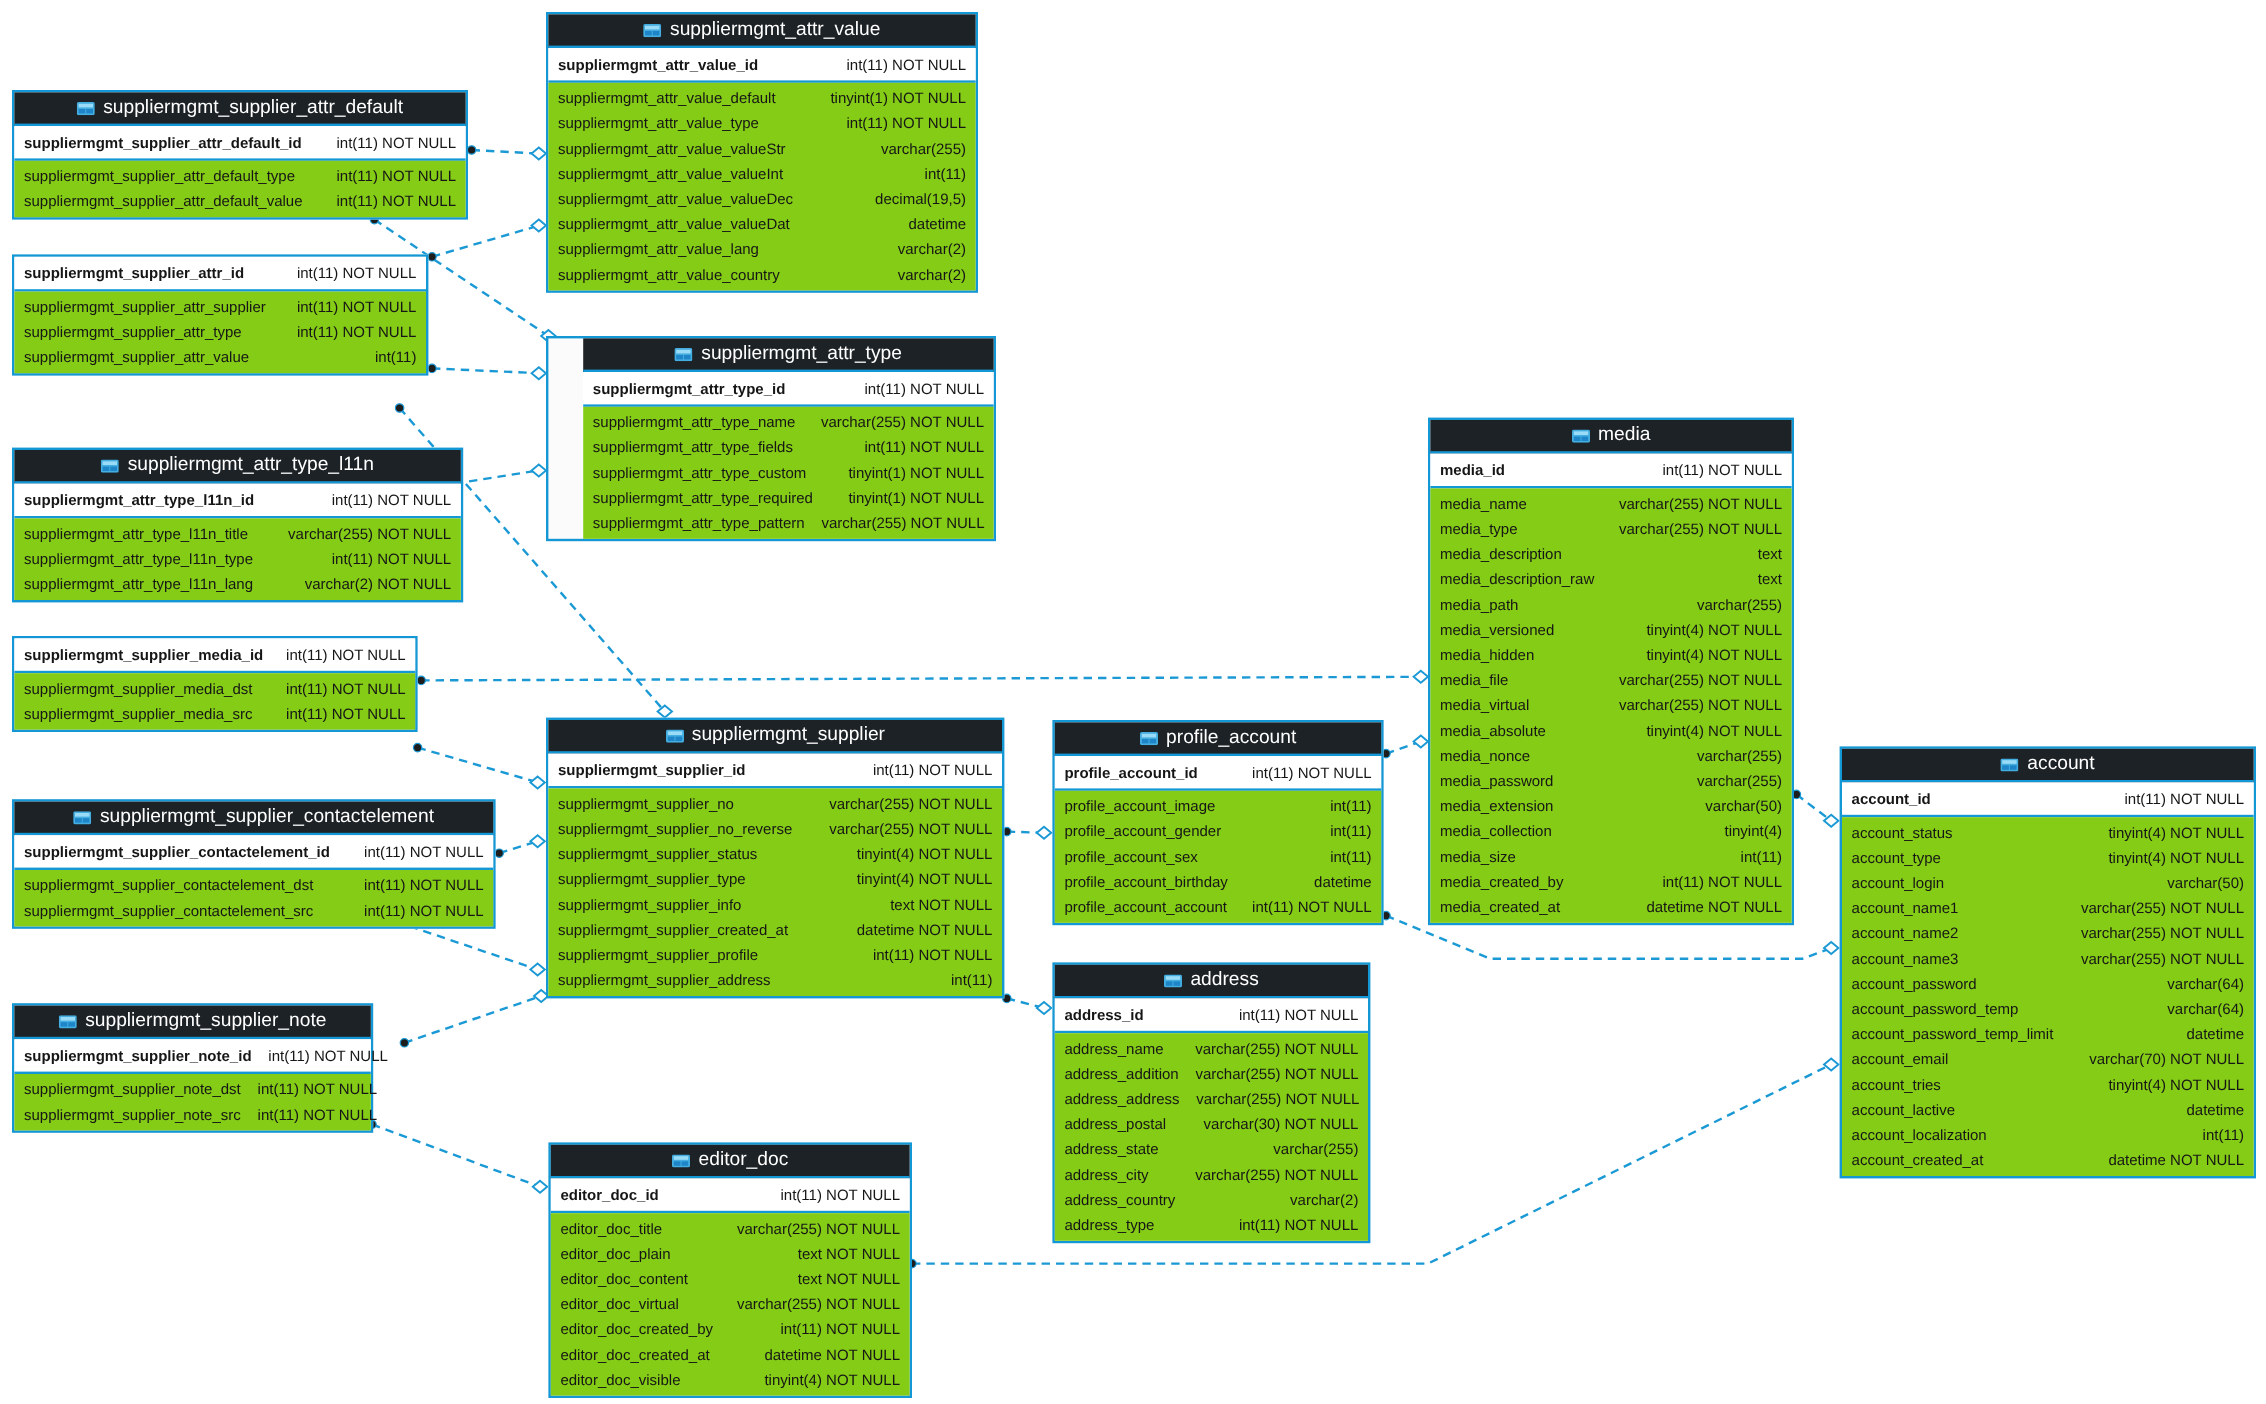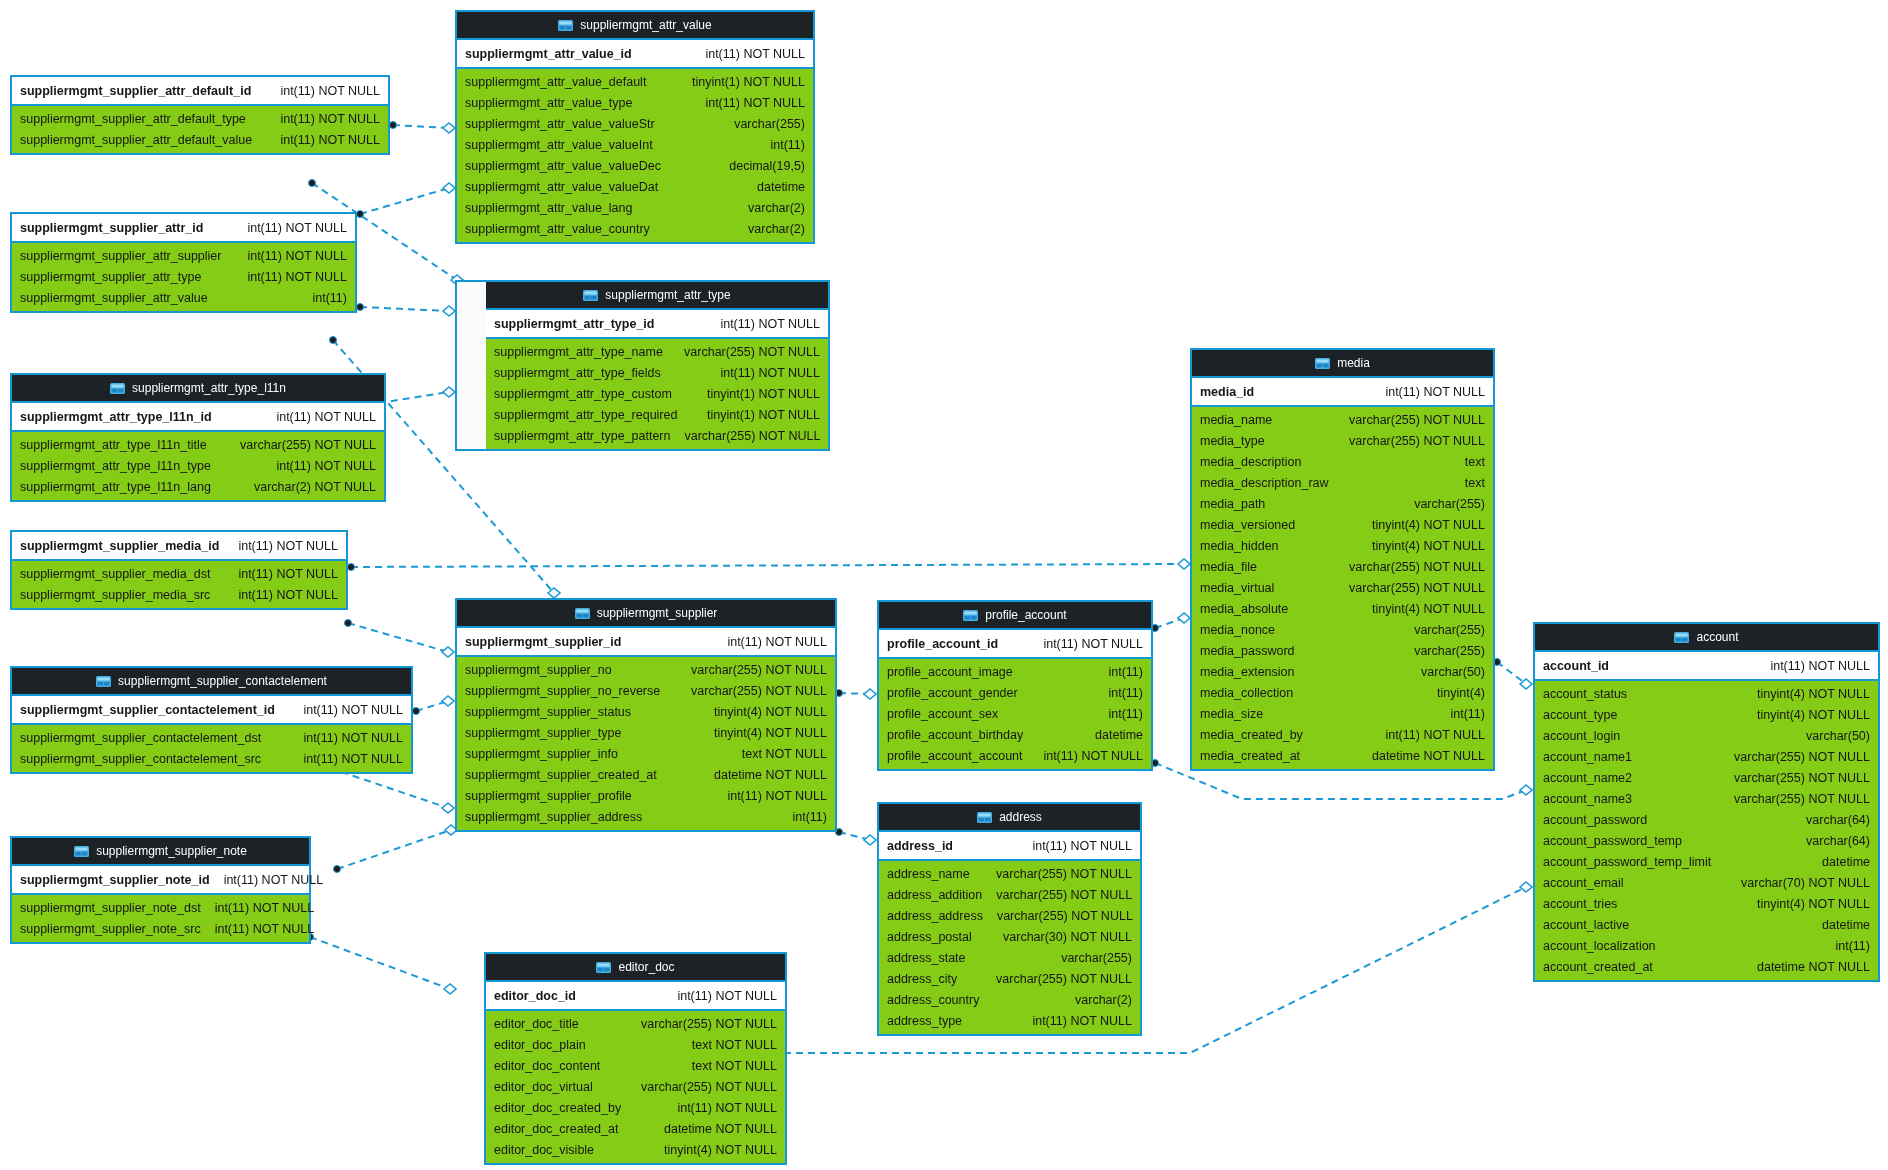--- a/index.html
+++ b/index.html
@@ -7,21 +7,21 @@
     position:relative;width:1888px;height:1170px;background:#ffffff;overflow:hidden;
     font-family:"Liberation Sans","DejaVu Sans",sans-serif;
   }
   .connector-layer{position:absolute;left:0;top:0;width:1888px;height:1170px;z-index:1;}
   .er-table{
     position:absolute;z-index:2;background:#fbfbfb;
     border:2px solid #1497d5;box-sizing:border-box;
   }
   .er-header{
     background:#1d2226;color:#ffffff;height:26px;display:flex;align-items:center;
-    justify-content:center;gap:7px;font-size:12px;border-bottom:2px solid #1497d5;
+    justify-content:center;gap:7px;font-size:16px;border-bottom:2px solid #1497d5;
     white-space:nowrap;
   }
   .er-pk{
     background:#ffffff;border-bottom:2px solid #1497d5;
   }
   .trow{
     display:flex;justify-content:space-between;align-items:center;gap:14px;
     height:21px;padding:0 8px;font-size:12.5px;color:#161616;white-space:nowrap;
     background:transparent;
   }
@@ -86,20 +86,29 @@
       <path d="M 1520 790 L 1526 785 L 1532 790 L 1526 795 Z" fill="#ffffff" stroke="#1b99d5" stroke-width="1.6"></path>
       <polyline points="1497,662 1526,684" fill="none" stroke="#1b99d5" stroke-width="2" stroke-dasharray="7 5"></polyline>
       <circle cx="1497" cy="662" r="3.5" fill="#1d1d1d" stroke="#1b99d5" stroke-width="1"></circle>
       <path d="M 1520 684 L 1526 679 L 1532 684 L 1526 689 Z" fill="#ffffff" stroke="#1b99d5" stroke-width="1.6"></path>
       <polyline points="760,1053 1190,1053 1526,887" fill="none" stroke="#1b99d5" stroke-width="2" stroke-dasharray="7 5"></polyline>
       <circle cx="760" cy="1053" r="3.5" fill="#1d1d1d" stroke="#1b99d5" stroke-width="1"></circle>
       <path d="M 1520 887 L 1526 882 L 1532 887 L 1526 892 Z" fill="#ffffff" stroke="#1b99d5" stroke-width="1.6"></path>
     </svg>
   <div id="tables-layer">
       <div class="er-table" style="left: 10px; top: 75px; width: 380px;">
+        <div class="er-header">
+          <svg width="15" height="11" viewBox="0 0 15 11">
+            <rect x="0" y="0" width="15" height="11" rx="1.5" fill="#45aee0"></rect>
+            <rect x="1.5" y="1.5" width="12" height="3" fill="#9adcf7"></rect>
+            <rect x="1.5" y="5.8" width="5.6" height="3.7" fill="#1e86c8"></rect>
+            <rect x="7.9" y="5.8" width="5.6" height="3.7" fill="#1e86c8"></rect>
+          </svg>
+          <span>suppliermgmt_supplier_attr_default</span>
+        </div>
         <div class="er-pk">
           <div class="trow">
             <span class="fname">suppliermgmt_supplier_attr_default_id</span>
             <span class="ftype">int(11) NOT NULL</span>
           </div>
         </div>
         <div class="er-body">
           <div class="trow">
             <span class="fname">suppliermgmt_supplier_attr_default_type</span>
             <span class="ftype">int(11) NOT NULL</span>
@@ -459,21 +468,21 @@
           <div class="trow">
             <span class="fname">address_country</span>
             <span class="ftype">varchar(2)</span>
           </div>
           <div class="trow">
             <span class="fname">address_type</span>
             <span class="ftype">int(11) NOT NULL</span>
           </div>
         </div>
       </div>
-      <div class="er-table" style="left: 484px; top: 952px; width: 303px;">
+      <div class="er-table" style="left: 457px; top: 952px; width: 303px;">
         <div class="er-header">
           <svg width="15" height="11" viewBox="0 0 15 11">
             <rect x="0" y="0" width="15" height="11" rx="1.5" fill="#45aee0"></rect>
             <rect x="1.5" y="1.5" width="12" height="3" fill="#9adcf7"></rect>
             <rect x="1.5" y="5.8" width="5.6" height="3.7" fill="#1e86c8"></rect>
             <rect x="7.9" y="5.8" width="5.6" height="3.7" fill="#1e86c8"></rect>
           </svg>
           <span>editor_doc</span>
         </div>
         <div class="er-pk">

